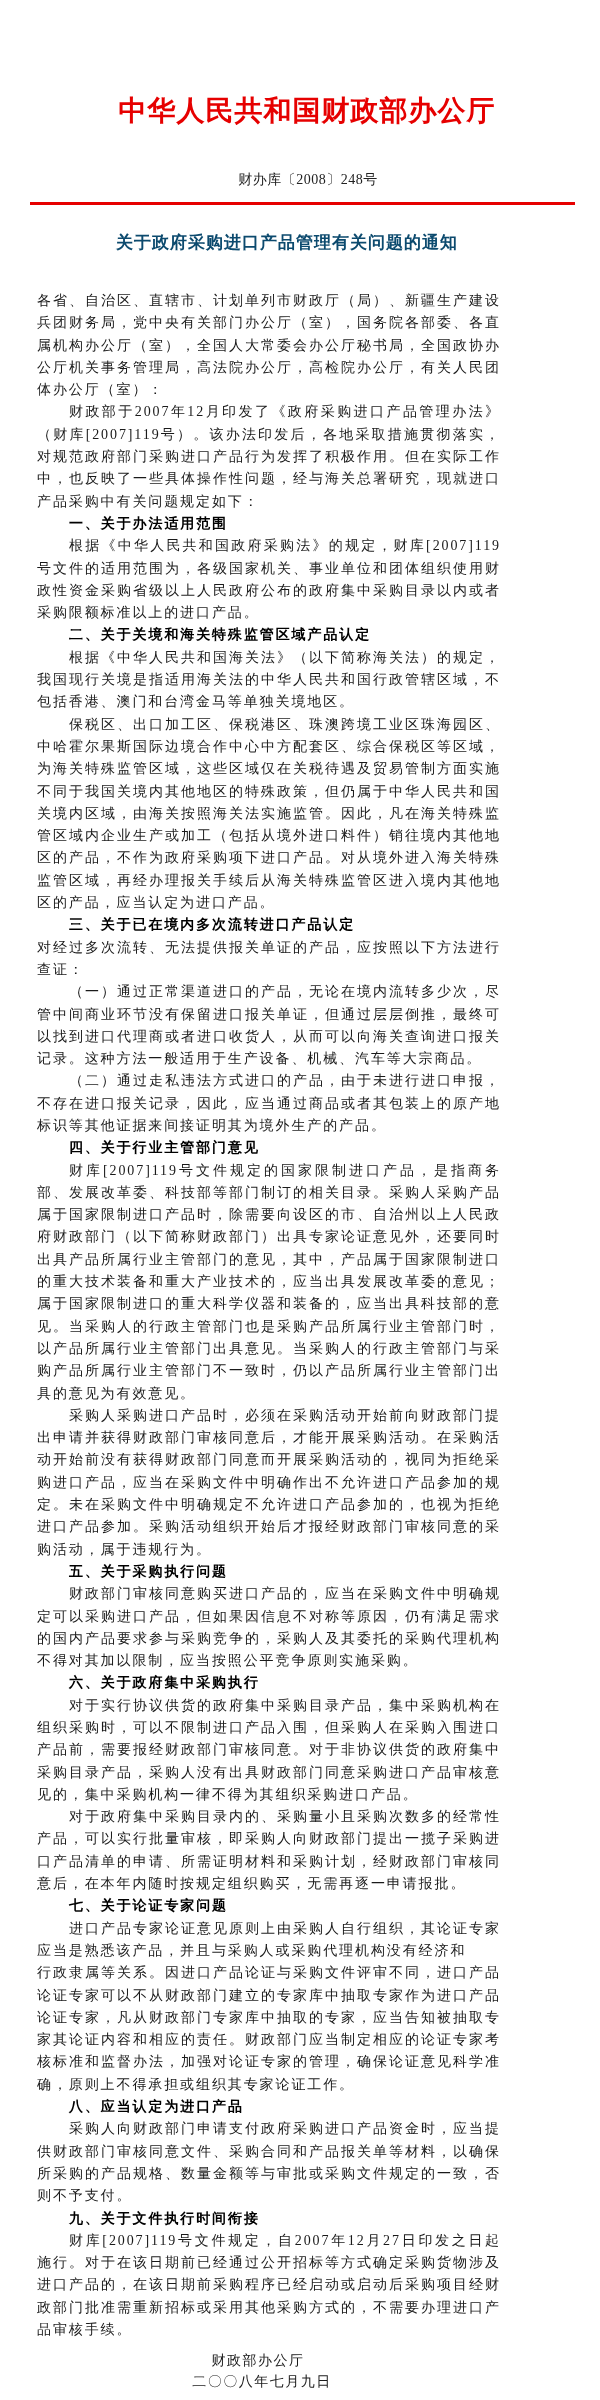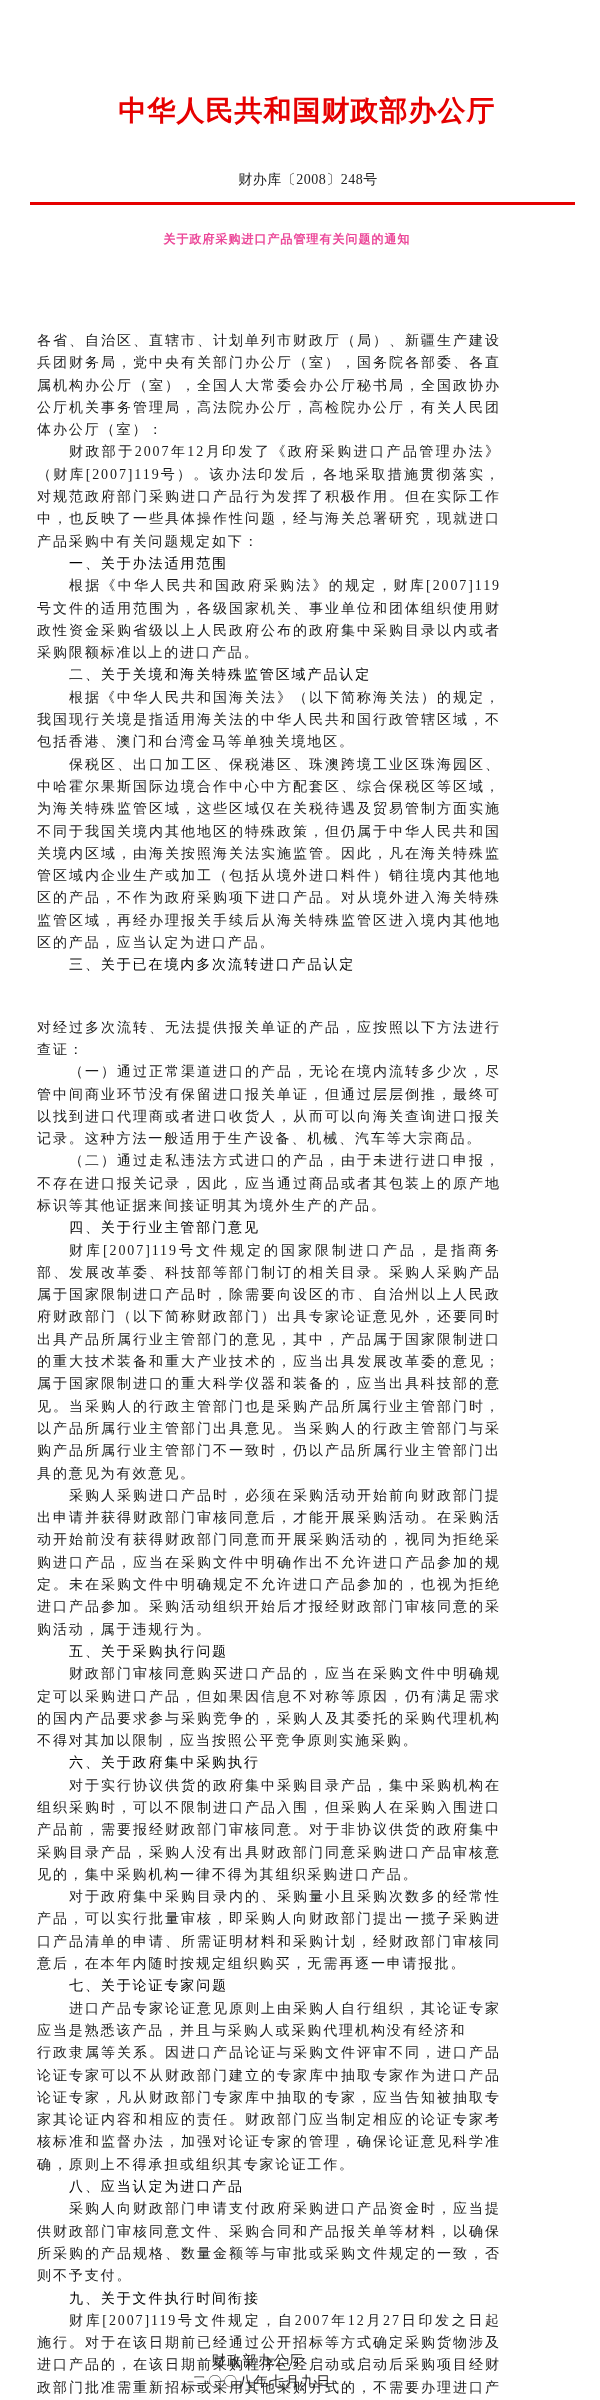--- a/index.html
+++ b/index.html
@@ -34,39 +34,39 @@
     position:absolute;
     top:202px; left:30px;
     width:545px; height:3px;
     background:#e60000;
   }
   .doc-title {
     position:absolute;
     top:231px; left:0; width:574px;
     margin:0;
     text-align:center;
-    font-size:12px;
+    font-size:17px;
     font-weight:bold;
     letter-spacing:1px;
-    color:#ec4899;
+    color:#0c4a6e;
     white-space:nowrap;
   }
   .body-block {
     position:absolute;
     top:290px; left:37px;
     width:464px;
     font-size:14px;
     line-height:22.3px;
     letter-spacing:1.9px;
     text-align:justify;
     color:#1a1a1a;
   }
   .para { margin:0; text-indent:32px; }
-  .para.plain { text-indent:0;margin-top:40px; }
-  .para.heading { font-weight:normal; color:#000000; }
+  .para.plain { text-indent:0; }
+  .para.heading { font-weight:bold; color:#000000; }
   .signature {
     position:absolute;
     top:2350px; left:37px;
     width:450px;
     text-align:center;
     font-size:14px;
     letter-spacing:1.5px;
     line-height:21px;
     color:#1a1a1a;
   }

